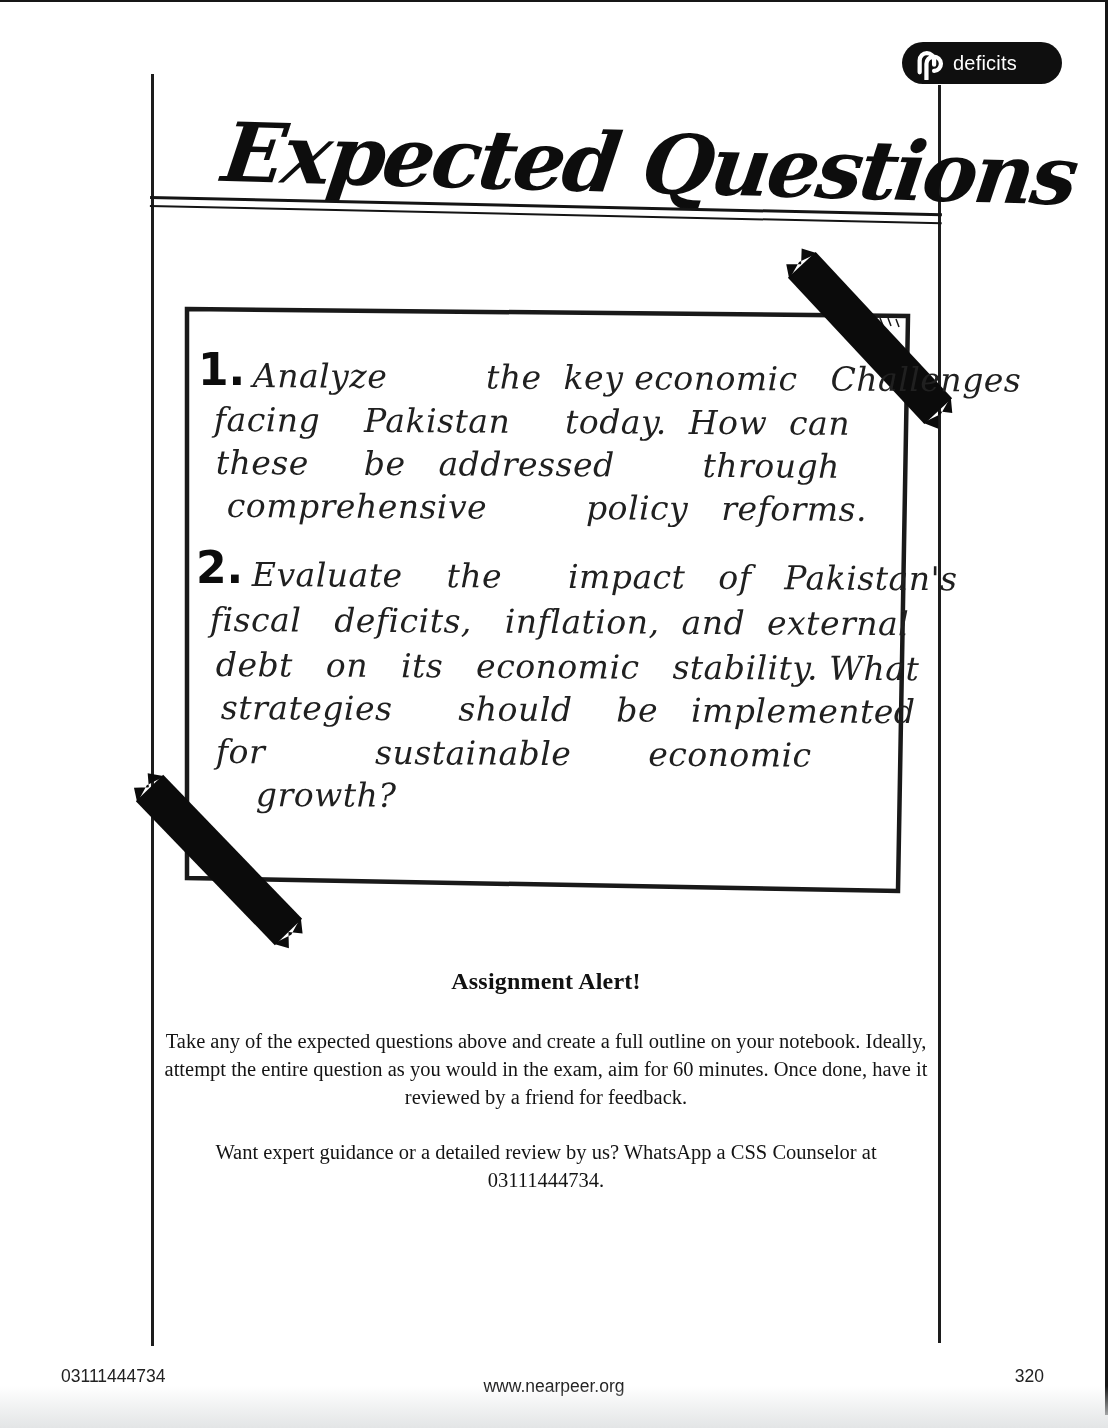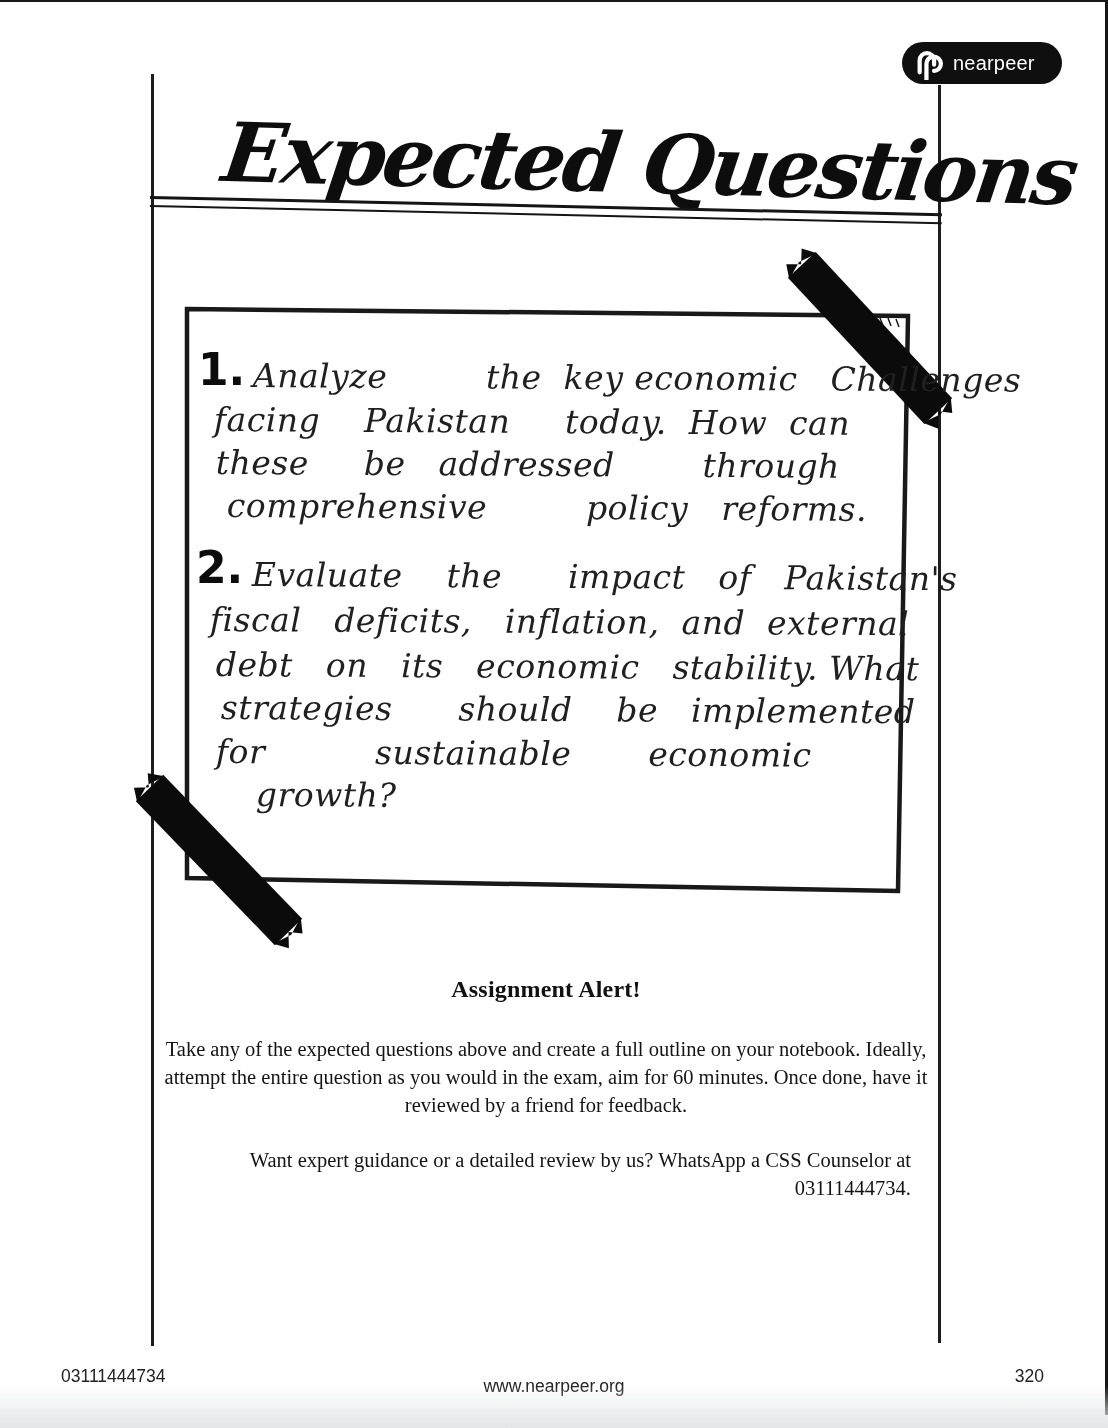--- a/index.html
+++ b/index.html
@@ -66,32 +66,32 @@
     position:absolute;
     font-family:"DejaVu Sans",sans-serif;font-weight:900;font-style:normal;
     font-size:44px;color:#0c0c0c;white-space:pre;
   }
   
   .assignment{
     position:absolute;left:152px;top:968px;width:788px;
     text-align:center;
   }
   .assignment h2{
-    margin:8px 0 32px 0;
+    margin:0 0 32px 0;
     font-family:"Liberation Serif",serif;
     font-size:24px;font-weight:bold;color:#111;
     letter-spacing:.2px;
   }
   .assignment p{
     margin:0 auto 27px auto;
     font-family:"Liberation Serif",serif;
     font-size:20.5px;line-height:28px;color:#141414;
   }
   .assignment p.p1{max-width:790px;}
-  .assignment p.p2{max-width:730px;margin-bottom:21px;text-align:right;}
+  .assignment p.p2{max-width:730px;margin-bottom:21px;}
   .assignment p.p3{max-width:788px;}
   
   .footer-item{
     position:absolute;top:1366px;
     font-family:"Liberation Sans",sans-serif;
     font-size:17.5px;color:#222;
   }
   .footer-phone{left:61px;}
   .footer-site{left:0;width:1108px;text-align:center;margin-top:10px;}
   .footer-page{right:64px;}
@@ -104,21 +104,21 @@
   <div class="top-edge-line"></div>
   <div class="scan-right-edge"></div>
   <div class="border-left"></div>
   <div class="border-right"></div>
 
   <div class="logo">
     <svg width="34" height="34" viewBox="0 0 40 40">
       <path d="M9 31 V17 a8.5 8.5 0 0 1 17 0 v5" stroke="#ffffff" stroke-width="5" fill="none" stroke-linecap="round"></path>
       <path d="M17 39 V21 a8.5 8.5 0 1 1 9 8.4" stroke="#ffffff" stroke-width="5" fill="none" stroke-linecap="round"></path>
     </svg>
-    <span class="logo-label">nearpeer</span>
+    <span class="logo-label">deficits</span>
   </div>
 
   <div class="title">Expected Questions</div>
   <div class="title-underline"></div>
 
   <svg class="sketch" viewBox="0 0 1108 1428">
     <polygon points="187,309 908,316 898,891 187,878" fill="none" stroke="#191919" stroke-width="4.5" stroke-linejoin="miter"></polygon>
 
     <path d="M880,318 l4,10 M888,318 l3,8 M896,319 l3,8" stroke="#191919" stroke-width="1.5" fill="none"></path>
 

